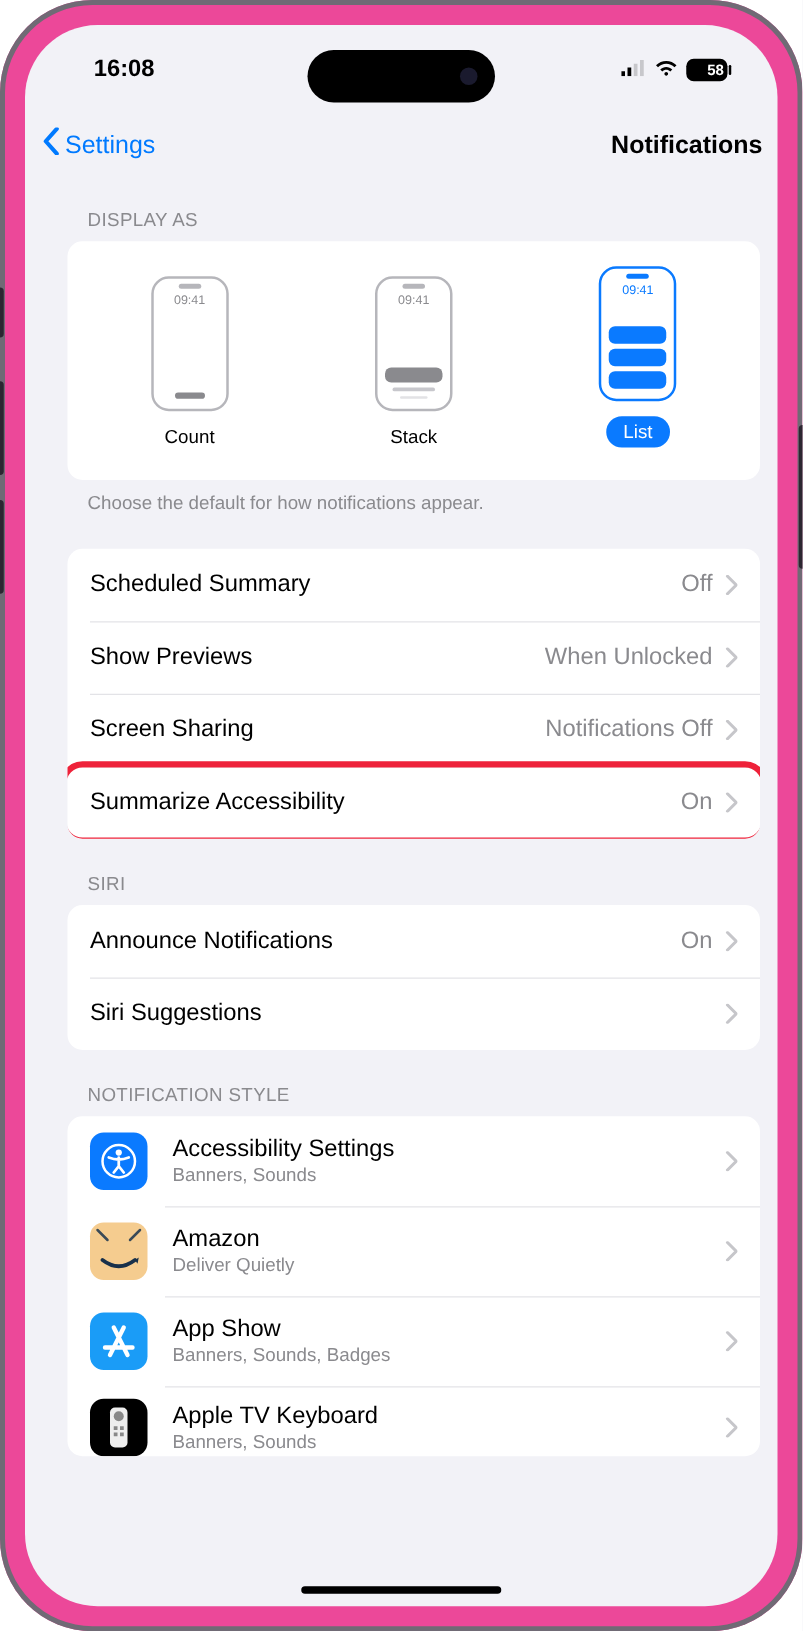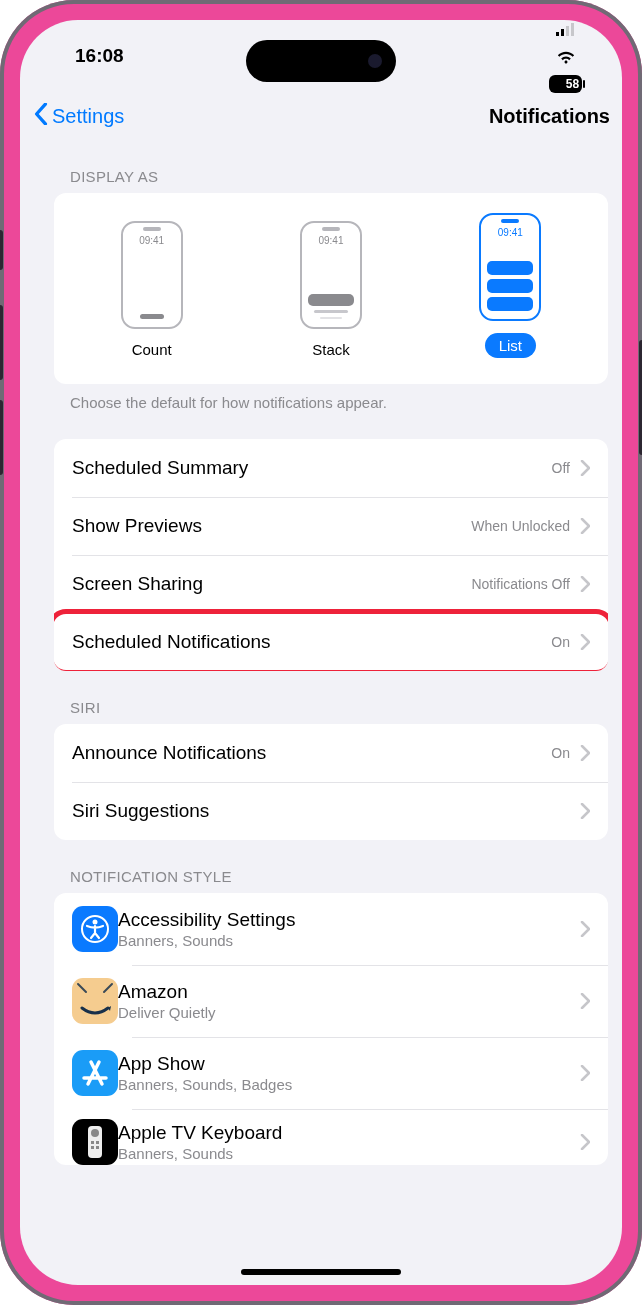--- a/index.html
+++ b/index.html
@@ -58,21 +58,21 @@
   .status-bar {
     display: flex;
     align-items: center;
     justify-content: space-between;
     height: 72px;
     padding: 0 40px 0 55px;
     font-size: 19px;
     font-weight: 600;
     color: #000;
   }
-  .status-right { display:flex; align-items:center; gap:6px;flex-direction:column; }
+  .status-right { display:flex; align-items:center; gap:6px; }
   .battery-pill {
     display:inline-flex; align-items:center; justify-content:center;
     width:33px; height:18px; border-radius:6px;
     background:#000; color:#fff; font-size:12px; font-weight:700;
     position:relative;
   }
   .battery-pill::after{
     content:""; position:absolute; right:-3px; top:5px;
     width:2px; height:8px; background:#000; border-radius:1px;
   }
@@ -135,34 +135,34 @@
   .da-label{ font-size:15px; color:#000;}
   .caption{ font-size:15px; color:#8a8a8e; padding:10px 30px 0;}
 
   .rows{ margin-top:28px;}
   .row {
     display:flex; align-items:center; justify-content:space-between;
     min-height:58px; padding:0 18px;
     position:relative;
     font-size:19px; color:#000;
   }
-  .row .rv { display:flex; align-items:center; gap:10px; color:#8a8a8e; font-size:14px;text-align:right;}
+  .row .rv { display:flex; align-items:center; gap:10px; color:#8a8a8e; font-size:19px;text-align:right;}
   .row + .row::before{
     content:""; position:absolute; top:0; left:18px; right:0; height:1px; background:#e3e3e7;
   }
   .chev svg{ width:10px; height:16px; }
   .chev { color:#c6c6ca; display:flex; }
 
   .highlight {
     position:absolute; left:-6px; right:-6px; top:-4px; bottom:-4px;
     border:5px solid #ee223a; border-radius:18px; pointer-events:none;
   }
   .row.highlighted{ position:relative; }
 
-  .app-row{ min-height:72px; padding:10px 18px; display:flex; align-items:center; gap:0;}
+  .app-row{ min-height:72px; padding:10px 18px; display:flex; align-items:center; gap:20px;}
   .app-row + .app-row::before{ left:78px; }
   .app-icon{ width:46px; height:46px; border-radius:11px; display:flex; align-items:center; justify-content:center; flex:0 0 auto;}
   .app-text{ display:flex; flex-direction:column; gap:1px; flex:1 1 auto;}
   .app-text .sub{ font-size:15px; color:#8a8a8e;}
   .app-row .chev{ margin-left:auto;}
 
   .home-indicator{
     position:absolute; bottom:10px; left:50%; transform:translateX(-50%);
     width:160px; height:6px; background:#000; border-radius:3px;
   }
@@ -289,21 +289,21 @@
             <span>Notifications Off</span>
             <span class="chev">
                 <svg viewBox="0 0 10 16">
                   <path d="M2 1l7 7-7 7" stroke="#c6c6ca" stroke-width="2.5" fill="none" stroke-linecap="round" stroke-linejoin="round"></path>
                 </svg>
               </span>
           </span>
         </div>
         <div class="row highlighted">
           <div class="highlight"></div>
-          <span>Scheduled Notifications</span>
+          <span>Summarize Accessibility</span>
           <span class="rv">
             <span>On</span>
             <span class="chev">
                 <svg viewBox="0 0 10 16">
                   <path d="M2 1l7 7-7 7" stroke="#c6c6ca" stroke-width="2.5" fill="none" stroke-linecap="round" stroke-linejoin="round"></path>
                 </svg>
               </span>
           </span>
         </div>
       </div>

